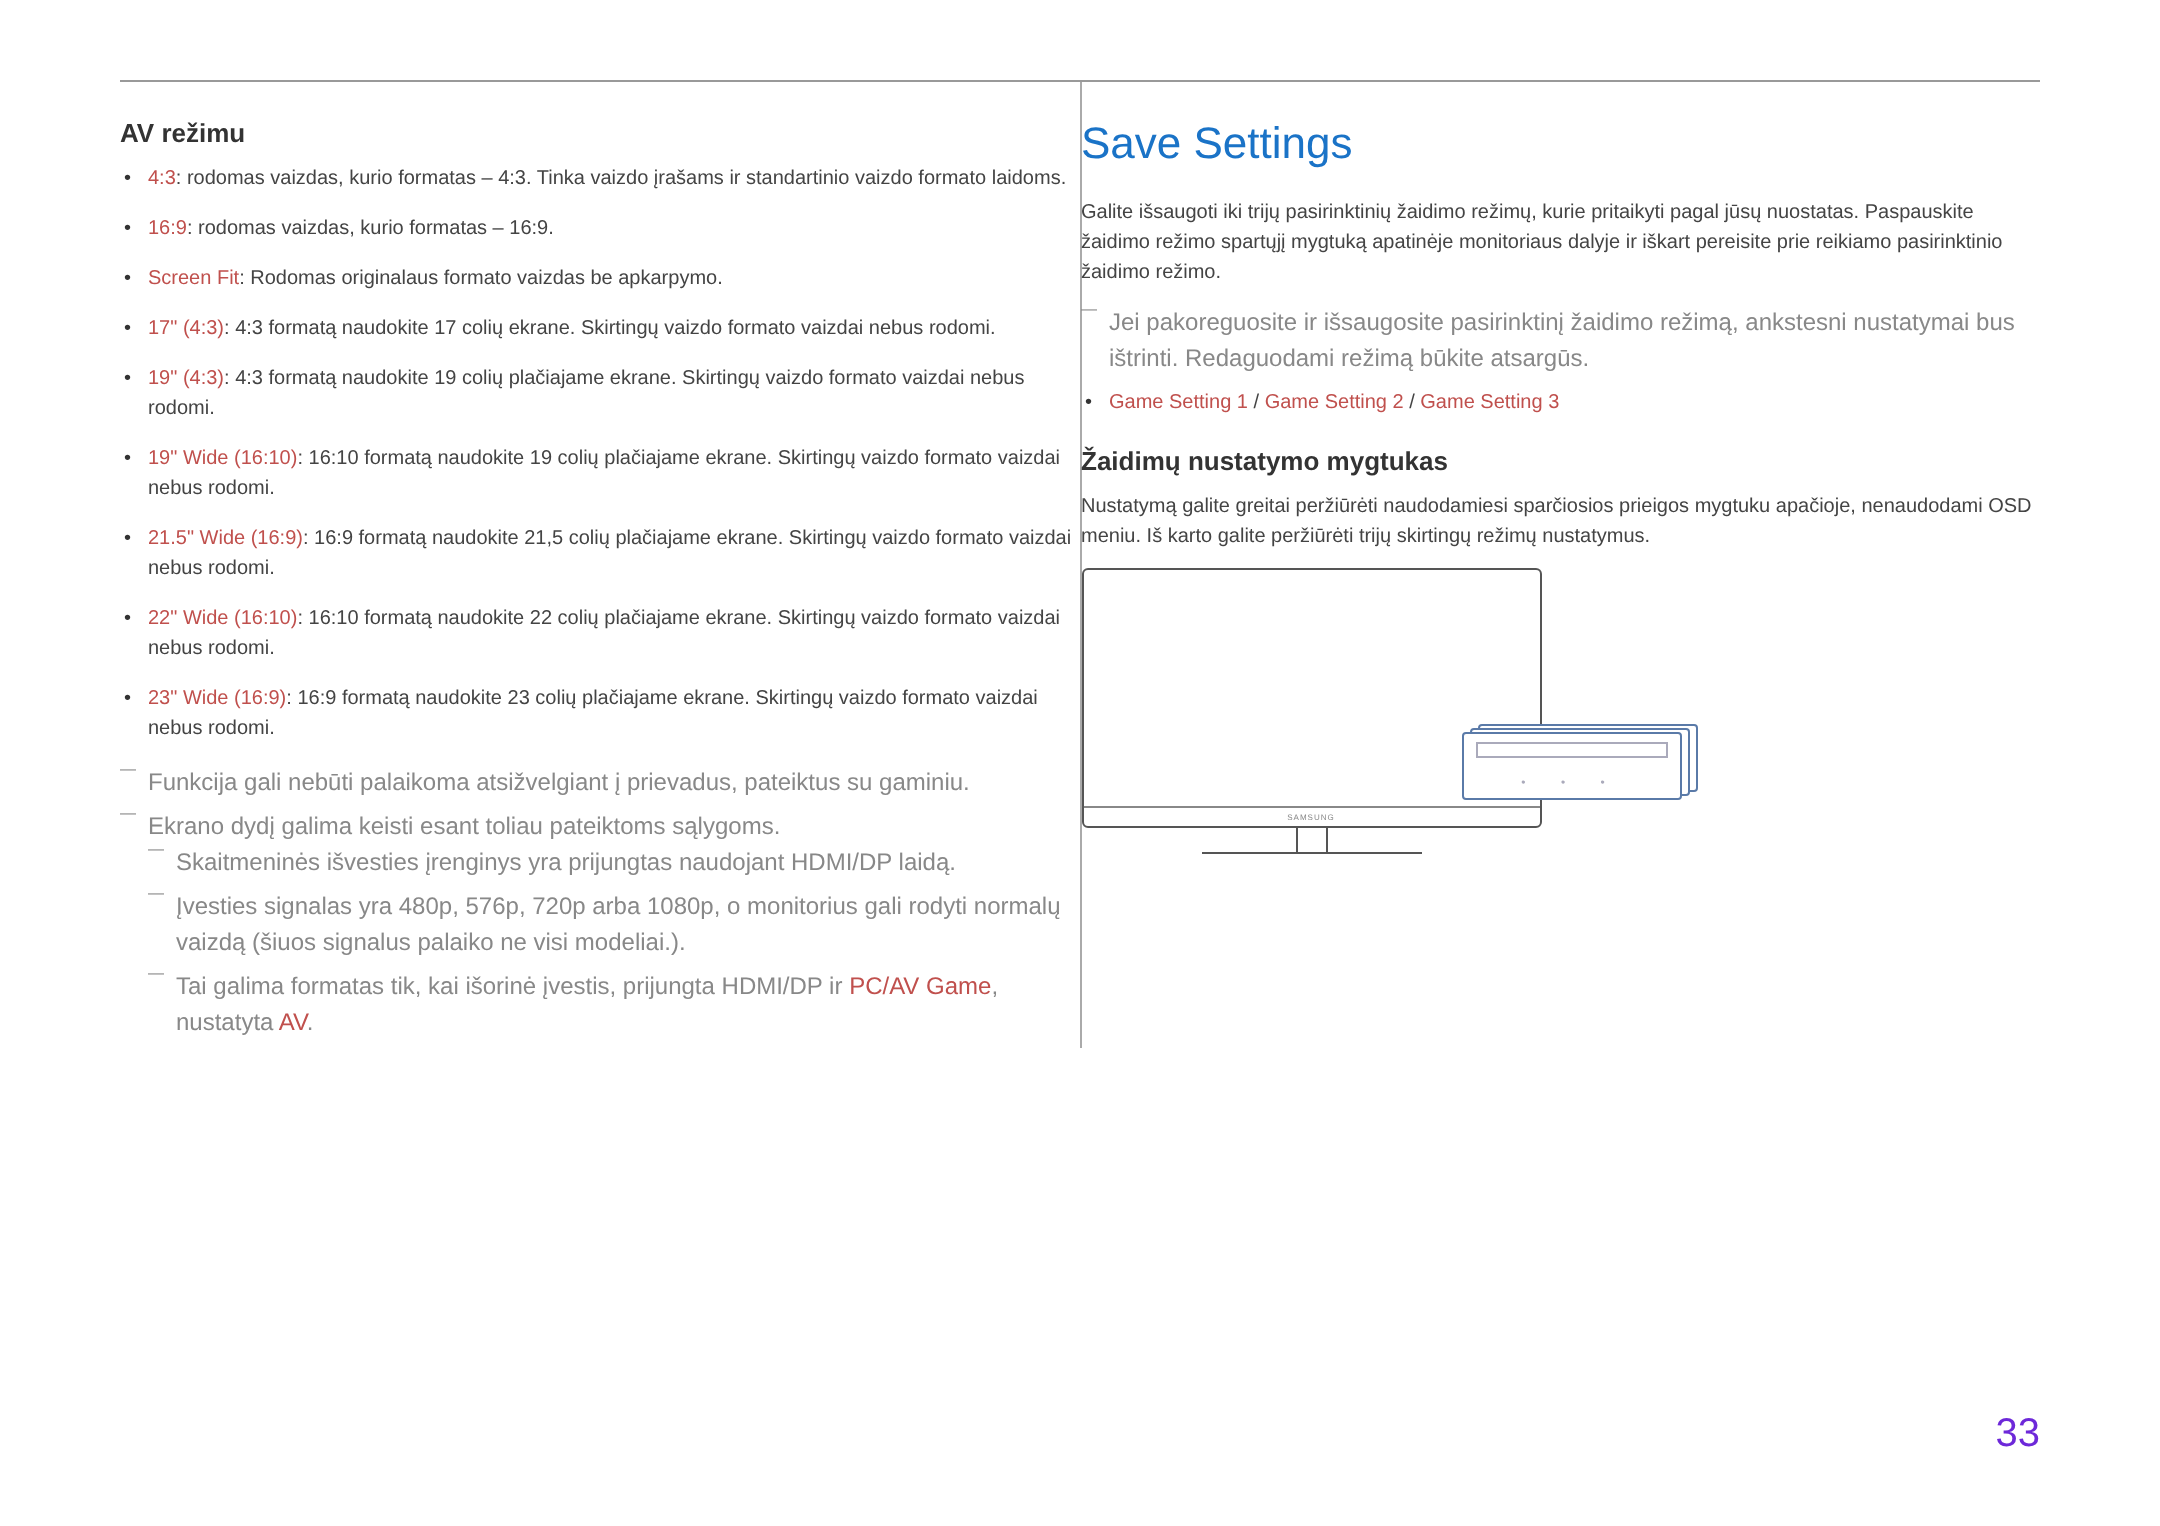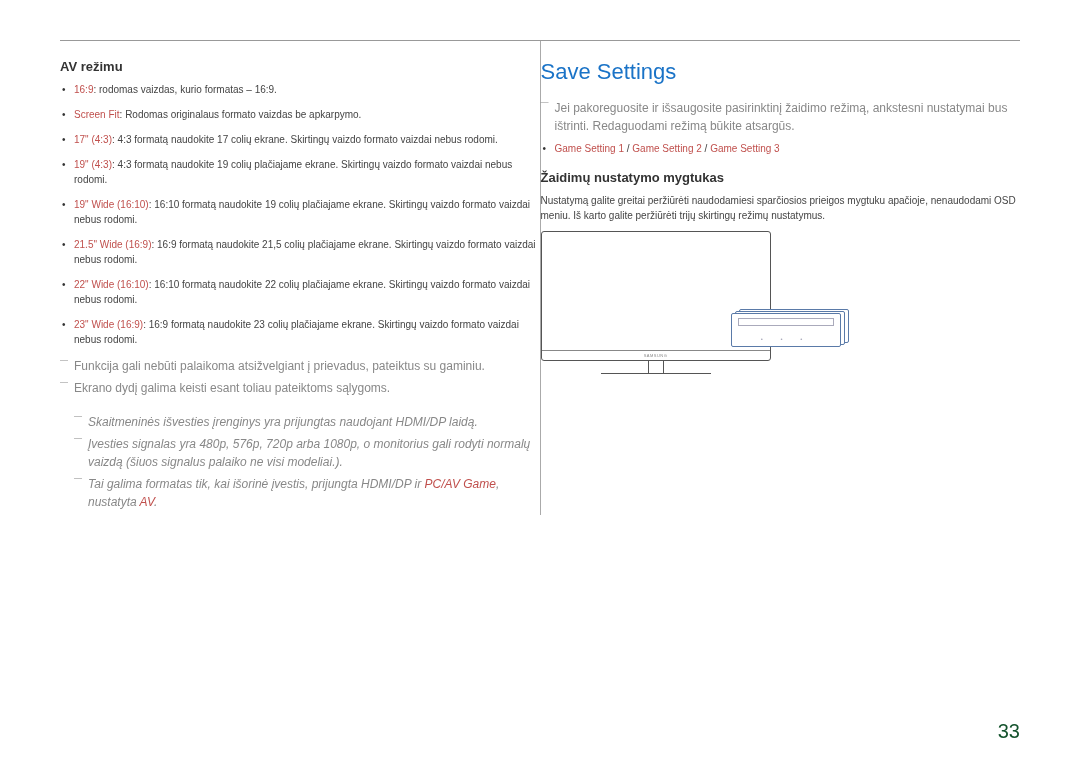--- a/index.html
+++ b/index.html
@@ -72,35 +72,34 @@
   .note-list li::before {
     content: "―";
     position: absolute;
     left: -14px;
     top: -3px;
     color: #888;
     font-size: 8px;
   }
   .note-list.nested {
     padding-left: 14px;
-    margin-top: 16px;
-    font-style: italic;
+    margin-top: 0;
   }
   .para {
     font-size: 10px;
     color: #444;
     line-height: 1.5;
     margin-bottom: 8px;
   }
   .page-num {
     position: absolute;
-    bottom: 20px;
+    bottom: 34px;
     right: 60px;
     font-size: 20px;
-    color: #14532d;
+    color: #6d28d9;
     font-weight: 300;
   }
   
   .monitor-wrap {
     position: relative;
     width: 310px;
     height: 160px;
     margin-top: 8px;
   }
   .monitor-screen {
@@ -175,20 +174,21 @@
   }
 </style>
 </head>
 <body>
 
 <div class="columns">
 
   <div class="col col-left">
     <h3 class="sub-title">AV režimu</h3>
     <ul class="bullets">
+      <li><span class="term">4:3</span><span>: rodomas vaizdas, kurio formatas – 4:3. Tinka vaizdo įrašams ir standartinio vaizdo formato laidoms.</span></li>
       <li><span class="term">16:9</span><span>: rodomas vaizdas, kurio formatas – 16:9.</span></li>
       <li><span class="term">Screen Fit</span><span>: Rodomas originalaus formato vaizdas be apkarpymo.</span></li>
       <li><span class="term">17" (4:3)</span><span>: 4:3 formatą naudokite 17 colių ekrane. Skirtingų vaizdo formato vaizdai nebus rodomi.</span></li>
       <li><span class="term">19" (4:3)</span><span>: 4:3 formatą naudokite 19 colių plačiajame ekrane. Skirtingų vaizdo formato vaizdai nebus rodomi.</span></li>
       <li><span class="term">19" Wide (16:10)</span><span>: 16:10 formatą naudokite 19 colių plačiajame ekrane. Skirtingų vaizdo formato vaizdai nebus rodomi.</span></li>
       <li><span class="term">21.5" Wide (16:9)</span><span>: 16:9 formatą naudokite 21,5 colių plačiajame ekrane. Skirtingų vaizdo formato vaizdai nebus rodomi.</span></li>
       <li><span class="term">22" Wide (16:10)</span><span>: 16:10 formatą naudokite 22 colių plačiajame ekrane. Skirtingų vaizdo formato vaizdai nebus rodomi.</span></li>
       <li><span class="term">23" Wide (16:9)</span><span>: 16:9 formatą naudokite 23 colių plačiajame ekrane. Skirtingų vaizdo formato vaizdai nebus rodomi.</span></li>
     </ul>
     <ul class="note-list">
@@ -203,20 +203,21 @@
           </li>
         </ul>
       </li>
     </ul>
   </div>
 
   <div class="divider"></div>
 
   <div class="col">
     <h2 class="section-title">Save Settings</h2>
+    <p class="para">Galite išsaugoti iki trijų pasirinktinių žaidimo režimų, kurie pritaikyti pagal jūsų nuostatas. Paspauskite žaidimo režimo spartųjį mygtuką apatinėje monitoriaus dalyje ir iškart pereisite prie reikiamo pasirinktinio žaidimo režimo.</p>
     <ul class="note-list">
       <li>Jei pakoreguosite ir išsaugosite pasirinktinį žaidimo režimą, ankstesni nustatymai bus ištrinti. Redaguodami režimą būkite atsargūs.</li>
     </ul>
     <ul class="bullets" style="margin-top:6px;">
       <li>
         <span class="term">Game Setting 1</span><span> / </span><span class="term">Game Setting 2</span><span> / </span><span class="term">Game Setting 3</span>
       </li>
     </ul>
 
     <h3 class="sub-title" style="margin-top:14px;">Žaidimų nustatymo mygtukas</h3>

